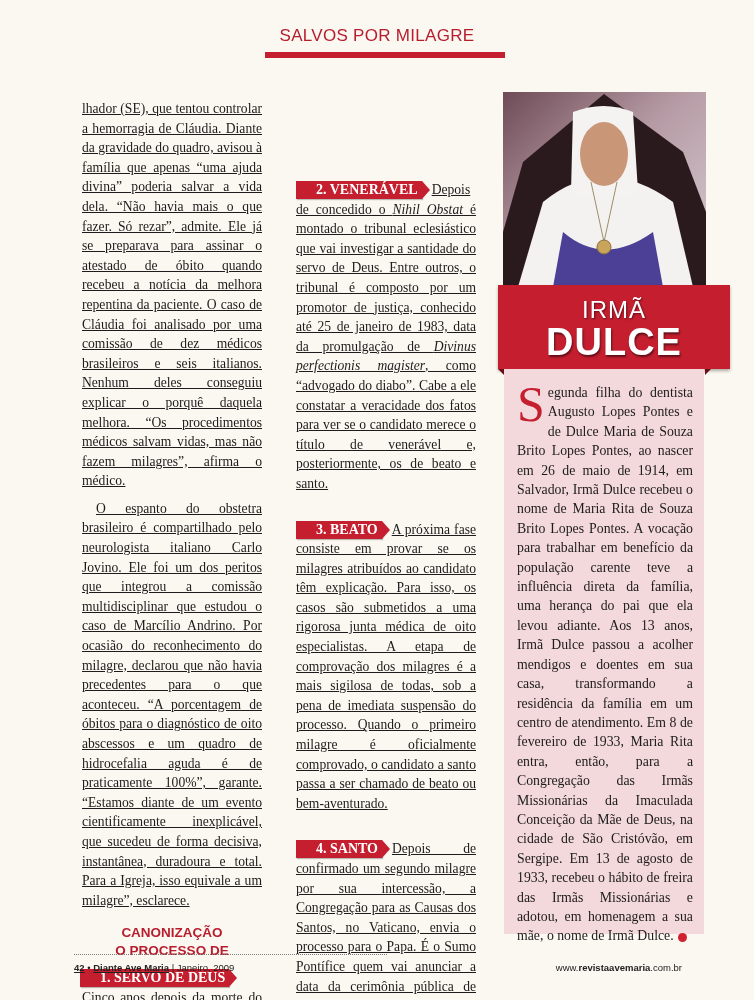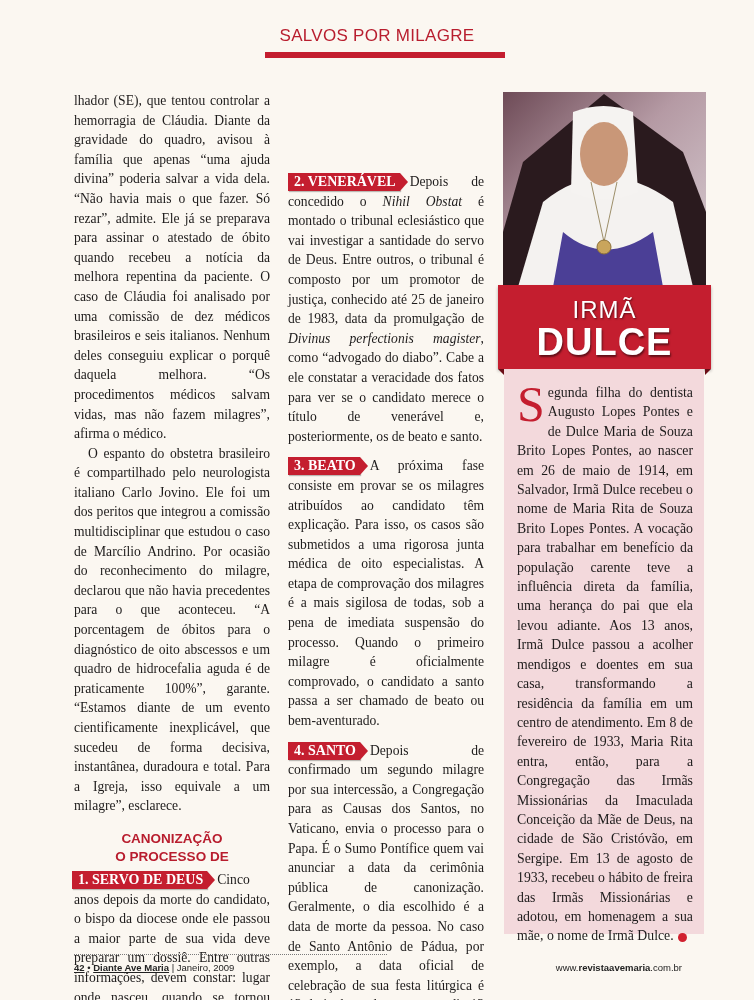--- a/index.html
+++ b/index.html
@@ -3,40 +3,40 @@
 <meta charset="utf-8">
 <style>
   html,body{margin:0;padding:0;}
   body{width:754px;height:1000px;background:#fbf7f1;position:relative;overflow:hidden;
        font-family:"Liberation Serif","DejaVu Serif",serif;color:#1d1b1b;}
   .header-title{position:absolute;left:0;width:754px;top:26px;text-align:center;
        font-family:"Liberation Sans",sans-serif;font-size:17px;color:#b81d2e;letter-spacing:0.3px;}
   .header-rule{position:absolute;left:265px;top:52px;width:240px;height:6px;background:#c41e2f;}
 
   .col{position:absolute;font-size:13.6px;line-height:19.6px;text-align:justify;}
-  .col p{margin:0;}
+  .col p{margin:8px;text-decoration:underline;}
   .col1{left:74px;top:91px;width:196px;}
   .col2{left:288px;top:91px;width:196px;}
   .indent{text-indent:14px;}
   .gap{height:10px;}
 
   .section-head{font-family:"Liberation Sans",sans-serif;font-weight:bold;color:#b81d2e;
        text-align:center;font-size:13.5px;line-height:18px;margin:14px 0 4px 0;}
   .step-tag{display:inline-block;position:relative;background:#c41e2f;color:#fff;font-weight:bold;
-       font-family:"Liberation Serif",serif;font-size:14px;line-height:18px;padding:0 4px 0 6px;margin-right:10px;
+       font-family:"Liberation Serif",serif;font-size:14px;line-height:18px;padding:0 4px 0 20px;margin-right:10px;
        box-shadow:1px 1px 1px rgba(0,0,0,0.25);}
   .step-tag::after{content:"";position:absolute;right:-8px;top:0;border-top:9px solid transparent;
        border-bottom:9px solid transparent;border-left:8px solid #c41e2f;}
   .step-tag.first{margin-left:-2px;}
   .end-dot{display:inline-block;width:9px;height:9px;border-radius:50%;background:#d1202f;margin-left:4px;vertical-align:middle;}
 
   
   .photo{position:absolute;left:503px;top:92px;width:203px;height:195px;overflow:hidden;
        background:linear-gradient(135deg,#6e4b57 0%,#b59aa4 45%,#d9cfd4 100%);}
-  .banner{position:absolute;left:498px;top:285px;width:213px;height:84px;background:#c41e2f;
+  .banner{position:absolute;left:498px;top:285px;width:232px;height:84px;background:#c41e2f;
        box-shadow:0 2px 3px rgba(0,0,0,0.3);text-align:center;color:#fff;}
   .banner .l1{font-family:"Liberation Sans",sans-serif;font-size:24px;line-height:26px;margin-top:12px;letter-spacing:1px;
        text-shadow:1px 1px 2px rgba(0,0,0,0.5);}
   .banner .l2{font-family:"Liberation Sans",sans-serif;font-size:38px;line-height:38px;font-weight:bold;letter-spacing:1px;
        text-shadow:1px 2px 2px rgba(0,0,0,0.5);}
   .fold-l{position:absolute;left:498px;top:369px;border-top:6px solid #6b0d16;border-left:6px solid transparent;}
   .fold-r{position:absolute;left:705px;top:369px;border-top:6px solid #6b0d16;border-right:6px solid transparent;}
   .box{position:absolute;left:504px;top:369px;width:200px;height:565px;background:#f3d9dc;}
   .box-text{position:absolute;left:517px;top:383px;width:176px;font-size:13.8px;line-height:19.4px;text-align:justify;}
   .box-text p{margin:0;}

